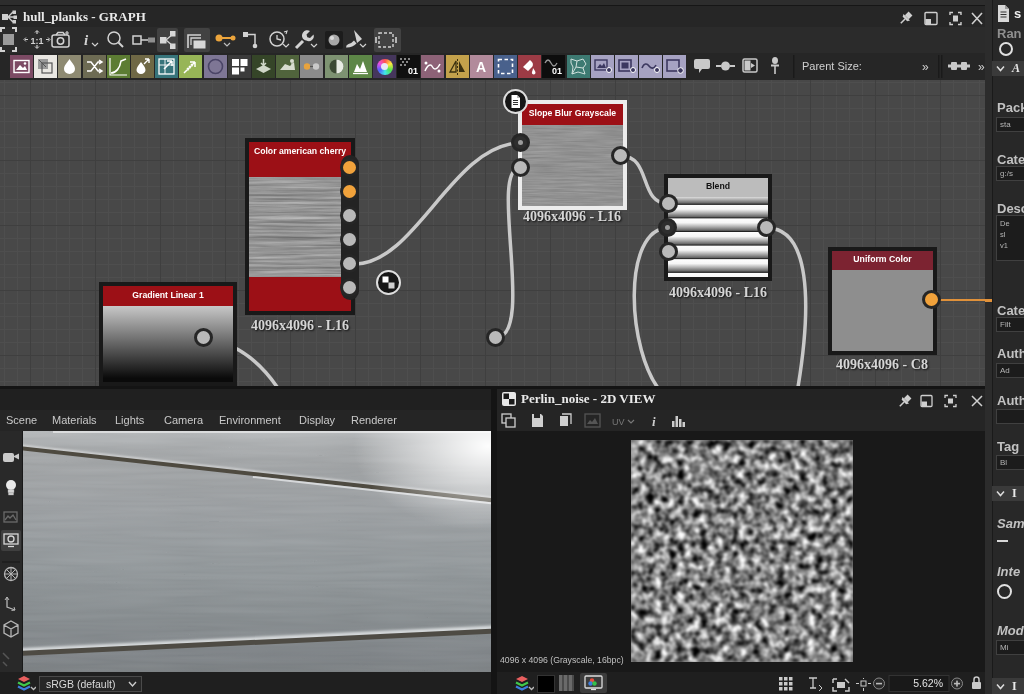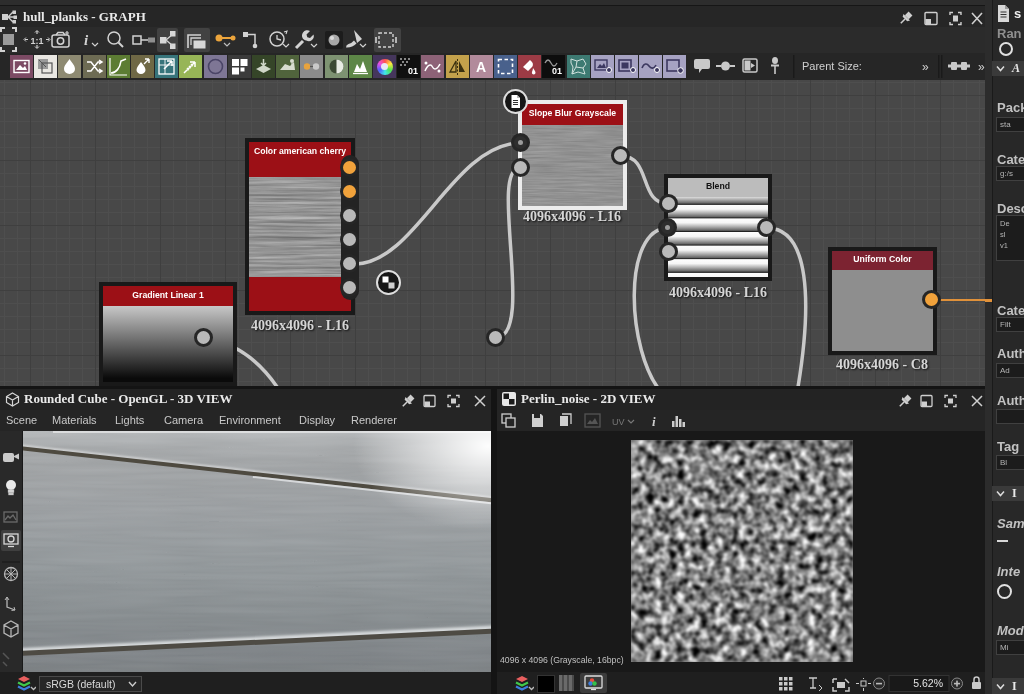--- a/index.html
+++ b/index.html
@@ -407,40 +407,20 @@
 <div class="abs shdr" style="top:678px;height:16px;">
     <svg style="position:absolute;left:4px;top:5px;" width="9" height="7" viewBox="0 0 9 7">
       <path d="M1,1.5 L4.5,5.5 L8,1.5" stroke="#ddd" stroke-width="1.5" fill="none"></path>
     </svg>
     <span class="serif" style="position:absolute;left:20px;top:1px;font-weight:bold;font-size:12px;">I</span>
   </div>
 
 <div class="abs" style="left:0;top:386px;width:985px;height:3px;background:#141414;"></div>
 
 <div class="abs" style="left:0;top:389px;width:491px;height:305px;background:#202020;" id="view3d">
-  <div class="abs" style="left:0;top:0;width:491px;height:21px;background:#232323;">
-    <svg class="abs" style="left:5px;top:3px;" width="15" height="15" viewBox="0 0 15 15">
-        <path d="M7.5,1 L13.5,4.5 L13.5,10.5 L7.5,14 L1.5,10.5 L1.5,4.5 Z M1.5,4.5 L7.5,8 L13.5,4.5 M7.5,8 L7.5,14" stroke="#d5d5d5" stroke-width="1.2" fill="none"></path>
-      </svg>
-    <div class="abs ttl" style="left:24px;top:2px;">Rounded Cube - OpenGL - 3D VIEW</div>
-    <svg class="abs" style="left:400px;top:5px;" width="90" height="15" viewBox="0 0 90 15">
-      <g stroke="#cfcfcf" fill="none" stroke-width="1.3">
-        <g transform="rotate(45 7 8)" fill="#cfcfcf" stroke="none">
-            <rect x="4.3" y="0.2" width="5.4" height="5.3"></rect>
-            <path d="M2.4,5.5 h9.2 l-1.4,2.6 h-6.4 z"></path>
-            <rect x="6.3" y="8" width="1.5" height="6"></rect>
-          </g>
-        <rect x="24" y="1.5" width="11" height="11" rx="1"></rect>
-          <path d="M24.5,7.5 L30,7.5 L30,12.5 L24.5,12.5 Z" fill="#cfcfcf" stroke="none"></path>
-        <path d="M48,4 L48,1.5 L51,1.5 M56,1.5 L59,1.5 L59,4 M59,10 L59,12.5 L56,12.5 M51,12.5 L48,12.5 L48,10"></path>
-          <rect x="51" y="4.5" width="5" height="5" fill="#cfcfcf" stroke="none"></rect>
-        <path d="M75,2 L85,12 M85,2 L75,12" stroke-width="1.5"></path>
-      </g>
-    </svg>
-  </div>
   <div class="abs" style="left:0;top:21px;width:579px;height:21px;background:#252525;">
     <div class="mi" style="left:6px;">Scene</div>
     <div class="mi" style="left:52px;">Materials</div>
     <div class="mi" style="left:115px;">Lights</div>
     <div class="mi" style="left:164px;">Camera</div>
     <div class="mi" style="left:219px;">Environment</div>
     <div class="mi" style="left:299px;">Display</div>
     <div class="mi" style="left:351px;">Renderer</div>
   </div>
 

